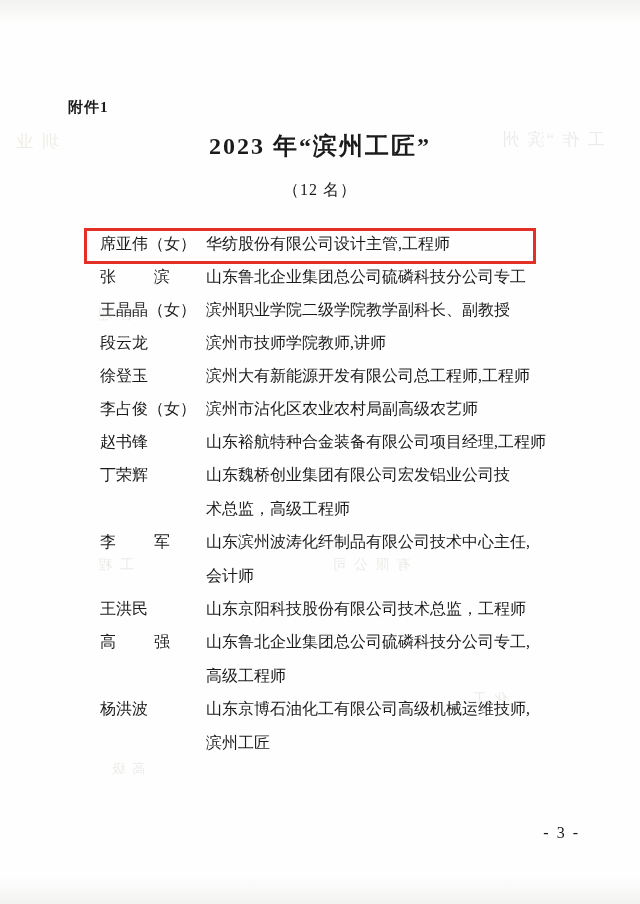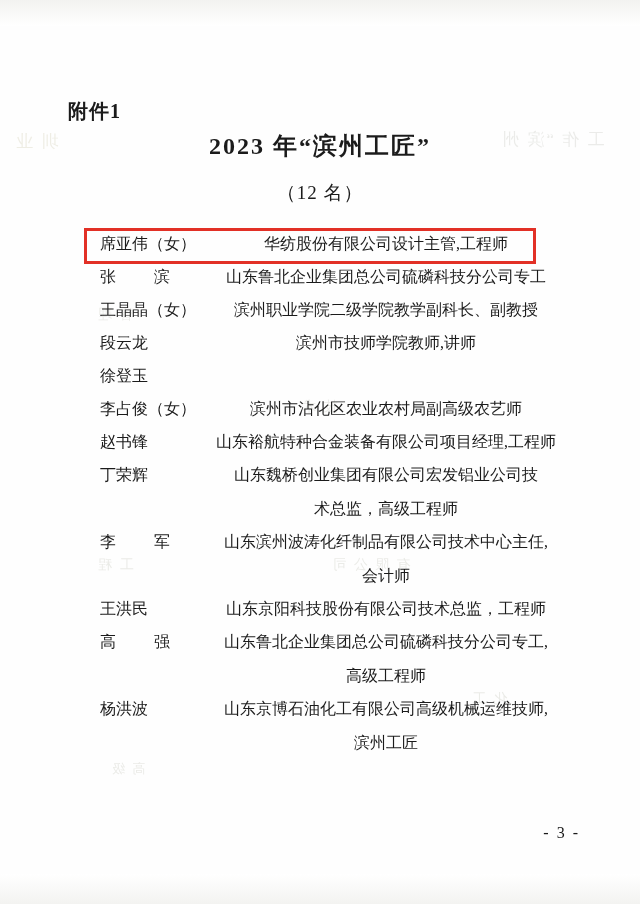--- a/index.html
+++ b/index.html
@@ -41,21 +41,21 @@
   .bleed.b4 { left: 300px; top: 398px; font-size: 14px;}
   .bleed.b5 { left: 96px;  top: 556px; font-size: 14px;}
   .bleed.b6 { left: 330px; top: 556px; font-size: 14px;}
   .bleed.b7 { left: 470px; top: 690px; font-size: 14px;}
   .bleed.b8 { left: 110px; top: 760px; font-size: 13px;}
 
   .attachment-label {
     position: absolute;
     left: 68px;
     top: 98px;
-    font-size: 20px;
+    font-size: 15px;
     font-family: "Liberation Serif", serif;
     font-weight: 700;
     letter-spacing: 1px;
   }
 
   .doc-title {
     position: absolute;
     top: 130px;
     left: 0;
     width: 640px;
@@ -65,21 +65,21 @@
     letter-spacing: 2px;
     font-family: "Liberation Serif", "DejaVu Serif", serif;
   }
 
   .doc-subtitle {
     position: absolute;
     top: 180px;
     left: 0;
     width: 640px;
     text-align: center;
-    font-size: 19px;
+    font-size: 16px;
     letter-spacing: 1px;
   }
 
   .list {
     position: absolute;
     left: 0;
     top: 232px;
     width: 636px;
   }
 
@@ -103,21 +103,20 @@
     display: flex;
     justify-content: space-between;
     width: 70px;
     flex: 0 0 106px;
     padding-right: 36px;
     box-sizing: border-box;
   }
   .entry .desc {
     flex: 1 1 auto;
     max-width: 360px;
-    text-align: center;
   }
   .entry .desc .line2 {
     display: block;
     margin-top: 10px;
   }
 
   .highlight-box {
     position: absolute;
     left: 84px;
     top: 228px;
@@ -184,20 +183,21 @@
       <div class="entry">
         <div class="name">王晶晶（女）</div>
         <div class="desc"><span>滨州职业学院二级学院教学副科长、副教授</span></div>
       </div>
       <div class="entry">
         <div class="name">段云龙</div>
         <div class="desc"><span>滨州市技师学院教师,讲师</span></div>
       </div>
       <div class="entry">
         <div class="name">徐登玉</div>
+        <div class="desc"><span>滨州大有新能源开发有限公司总工程师,工程师</span></div>
       </div>
       <div class="entry">
         <div class="name">李占俊（女）</div>
         <div class="desc"><span>滨州市沾化区农业农村局副高级农艺师</span></div>
       </div>
       <div class="entry">
         <div class="name">赵书锋</div>
         <div class="desc"><span>山东裕航特种合金装备有限公司项目经理,工程师</span></div>
       </div>
       <div class="entry">

